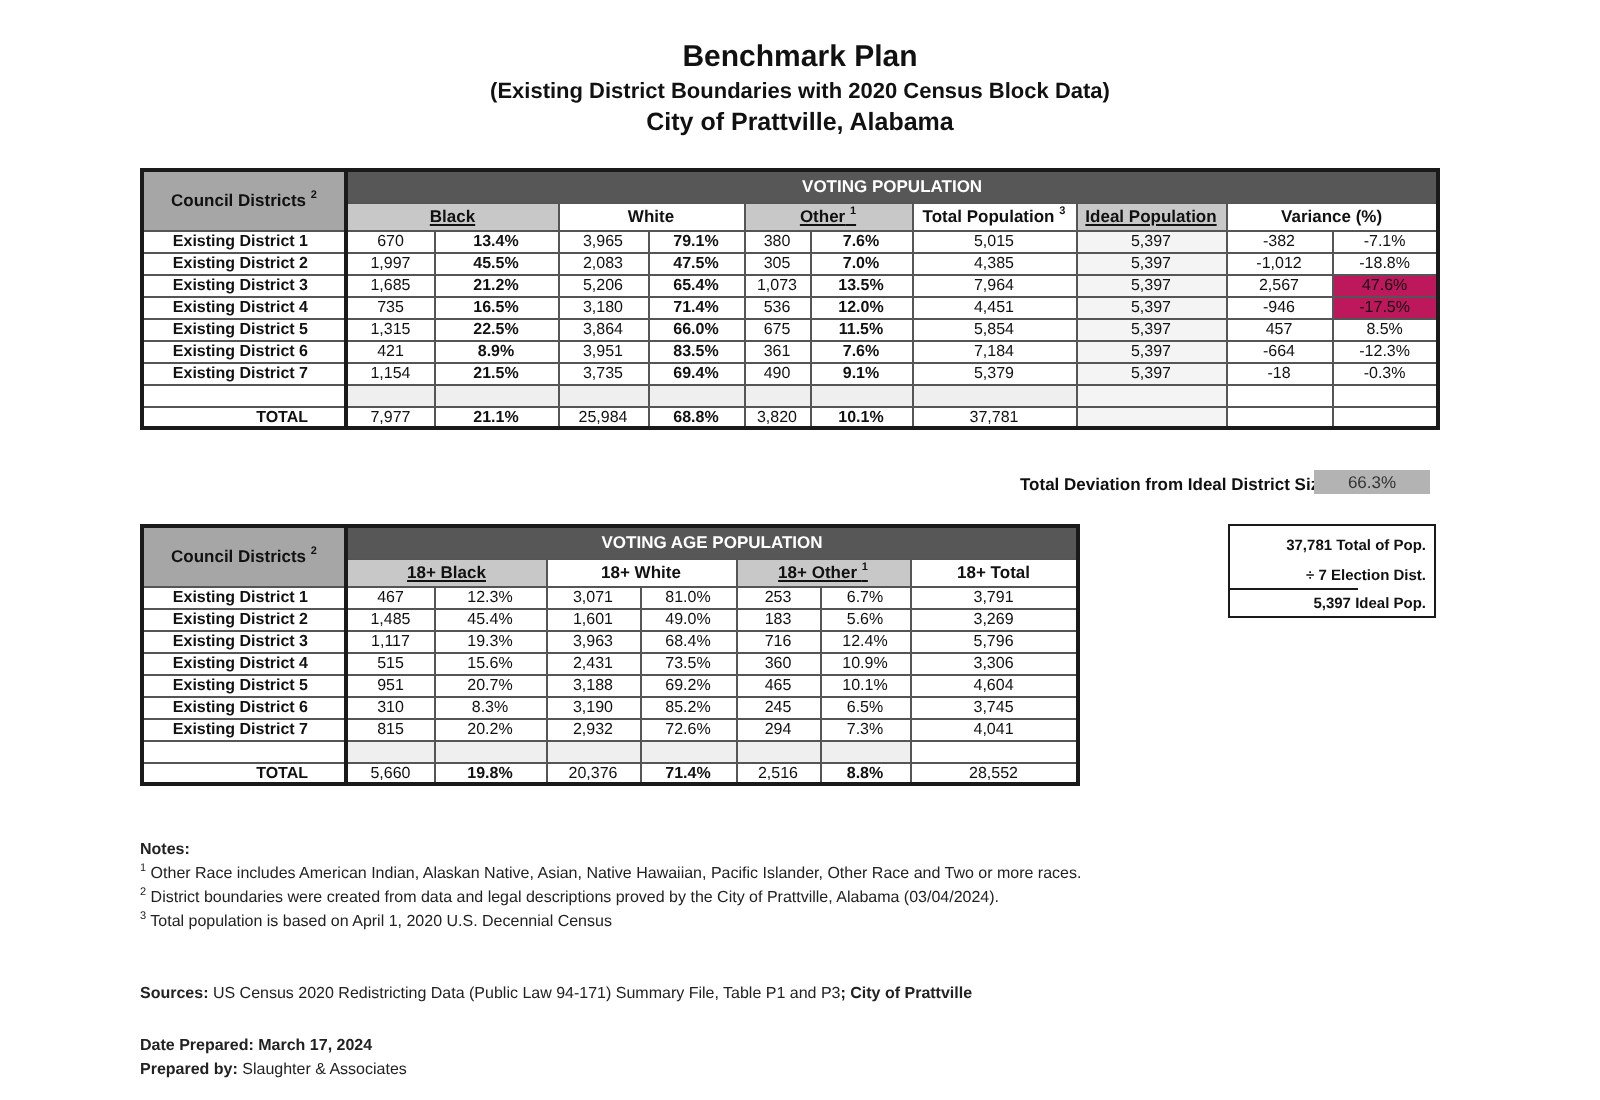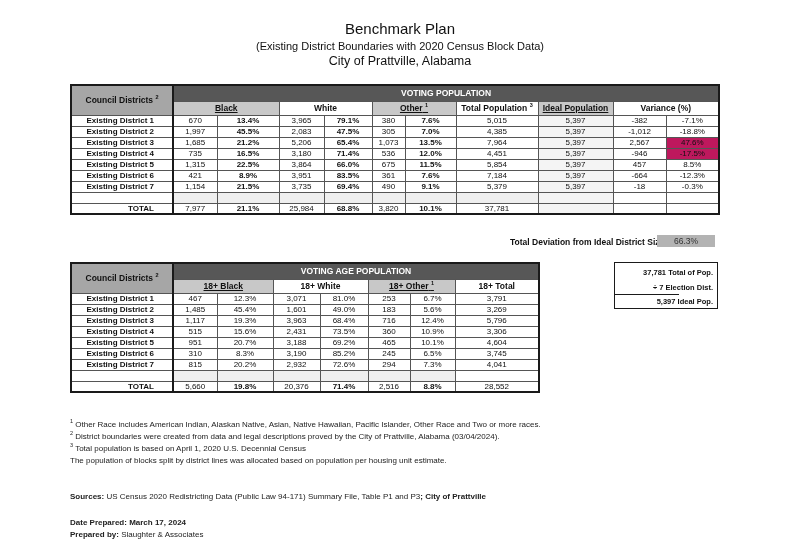--- a/index.html
+++ b/index.html
@@ -1,18 +1,18 @@
 <!DOCTYPE html>
 <html><head>
 <meta charset="utf-8">
 <style>
   * { box-sizing: border-box; margin: 0; padding: 0; }
   html, body { width: 800px; height: 550px; background: #ffffff; overflow: hidden; }
   body { position: relative; font-family: "Liberation Sans", sans-serif; color: #111; }
-  .title { position: absolute; left: 0; width: 800px; text-align: center; font-weight: normal; color: #111; }
+  .title { position: absolute; left: 0; width: 800px; text-align: center; font-weight: bold; color: #111; }
   .t1 { top: 20px; font-size: 15px; }
   .t2 { top: 40px; font-size: 11px; }
   .t3 { top: 54px; font-size: 12.5px; }
 
   table.grid { position: absolute; border-collapse: collapse; border: 2px solid #1a1a1a; font-size: 8px; table-layout: fixed; }
   table.grid td { border: 1px solid #555; height: 11px; line-height: 9px; padding: 0 2px; text-align: center; white-space: nowrap; overflow: hidden; }
   table.grid td.lbl { text-align: right; font-weight: bold; padding-right: 18px; }
   table.grid td.b { font-weight: bold; }
   table.grid td.shade { background: #efefef; }
   table.grid td.hshade { background: #f4f4f4; }
@@ -324,24 +324,24 @@
 </table>
 
 <div class="calcbox">
   <div class="r r1"><span>37,781</span> <span>Total of Pop.</span></div>
   <div class="r r2"><span>÷ 7</span> <span>Election Dist.</span></div>
   <div class="line"></div>
   <div class="r r3"><span>5,397</span> <span>Ideal Pop.</span></div>
 </div>
 
 <div class="notes">
+  <div class="h">Notes:</div>
   <div><sup>1</sup> <span>Other Race includes American Indian, Alaskan Native, Asian, Native Hawaiian, Pacific Islander, Other Race and Two or more races.</span></div>
   <div><sup>2</sup> <span>District boundaries were created from data and legal descriptions proved by the City of Prattville, Alabama (03/04/2024).</span></div>
   <div><sup>3</sup> <span>Total population is based on April 1, 2020 U.S. Decennial Census</span></div>
-  <div>The population of blocks split by district lines was allocated based on population per housing unit estimate.</div>
 </div>
 
 <div class="sources">
   <span class="bold">Sources:</span><span> US Census 2020 Redistricting Data (Public Law 94-171) Summary File, Table P1 and P3</span><span class="bold">; City of Prattville</span>
 </div>
 
 <div class="prep">
   <div class="bold">Date Prepared: March 17, 2024</div>
   <div><span class="bold">Prepared by:</span><span> Slaughter &amp; Associates</span></div>
 </div>

